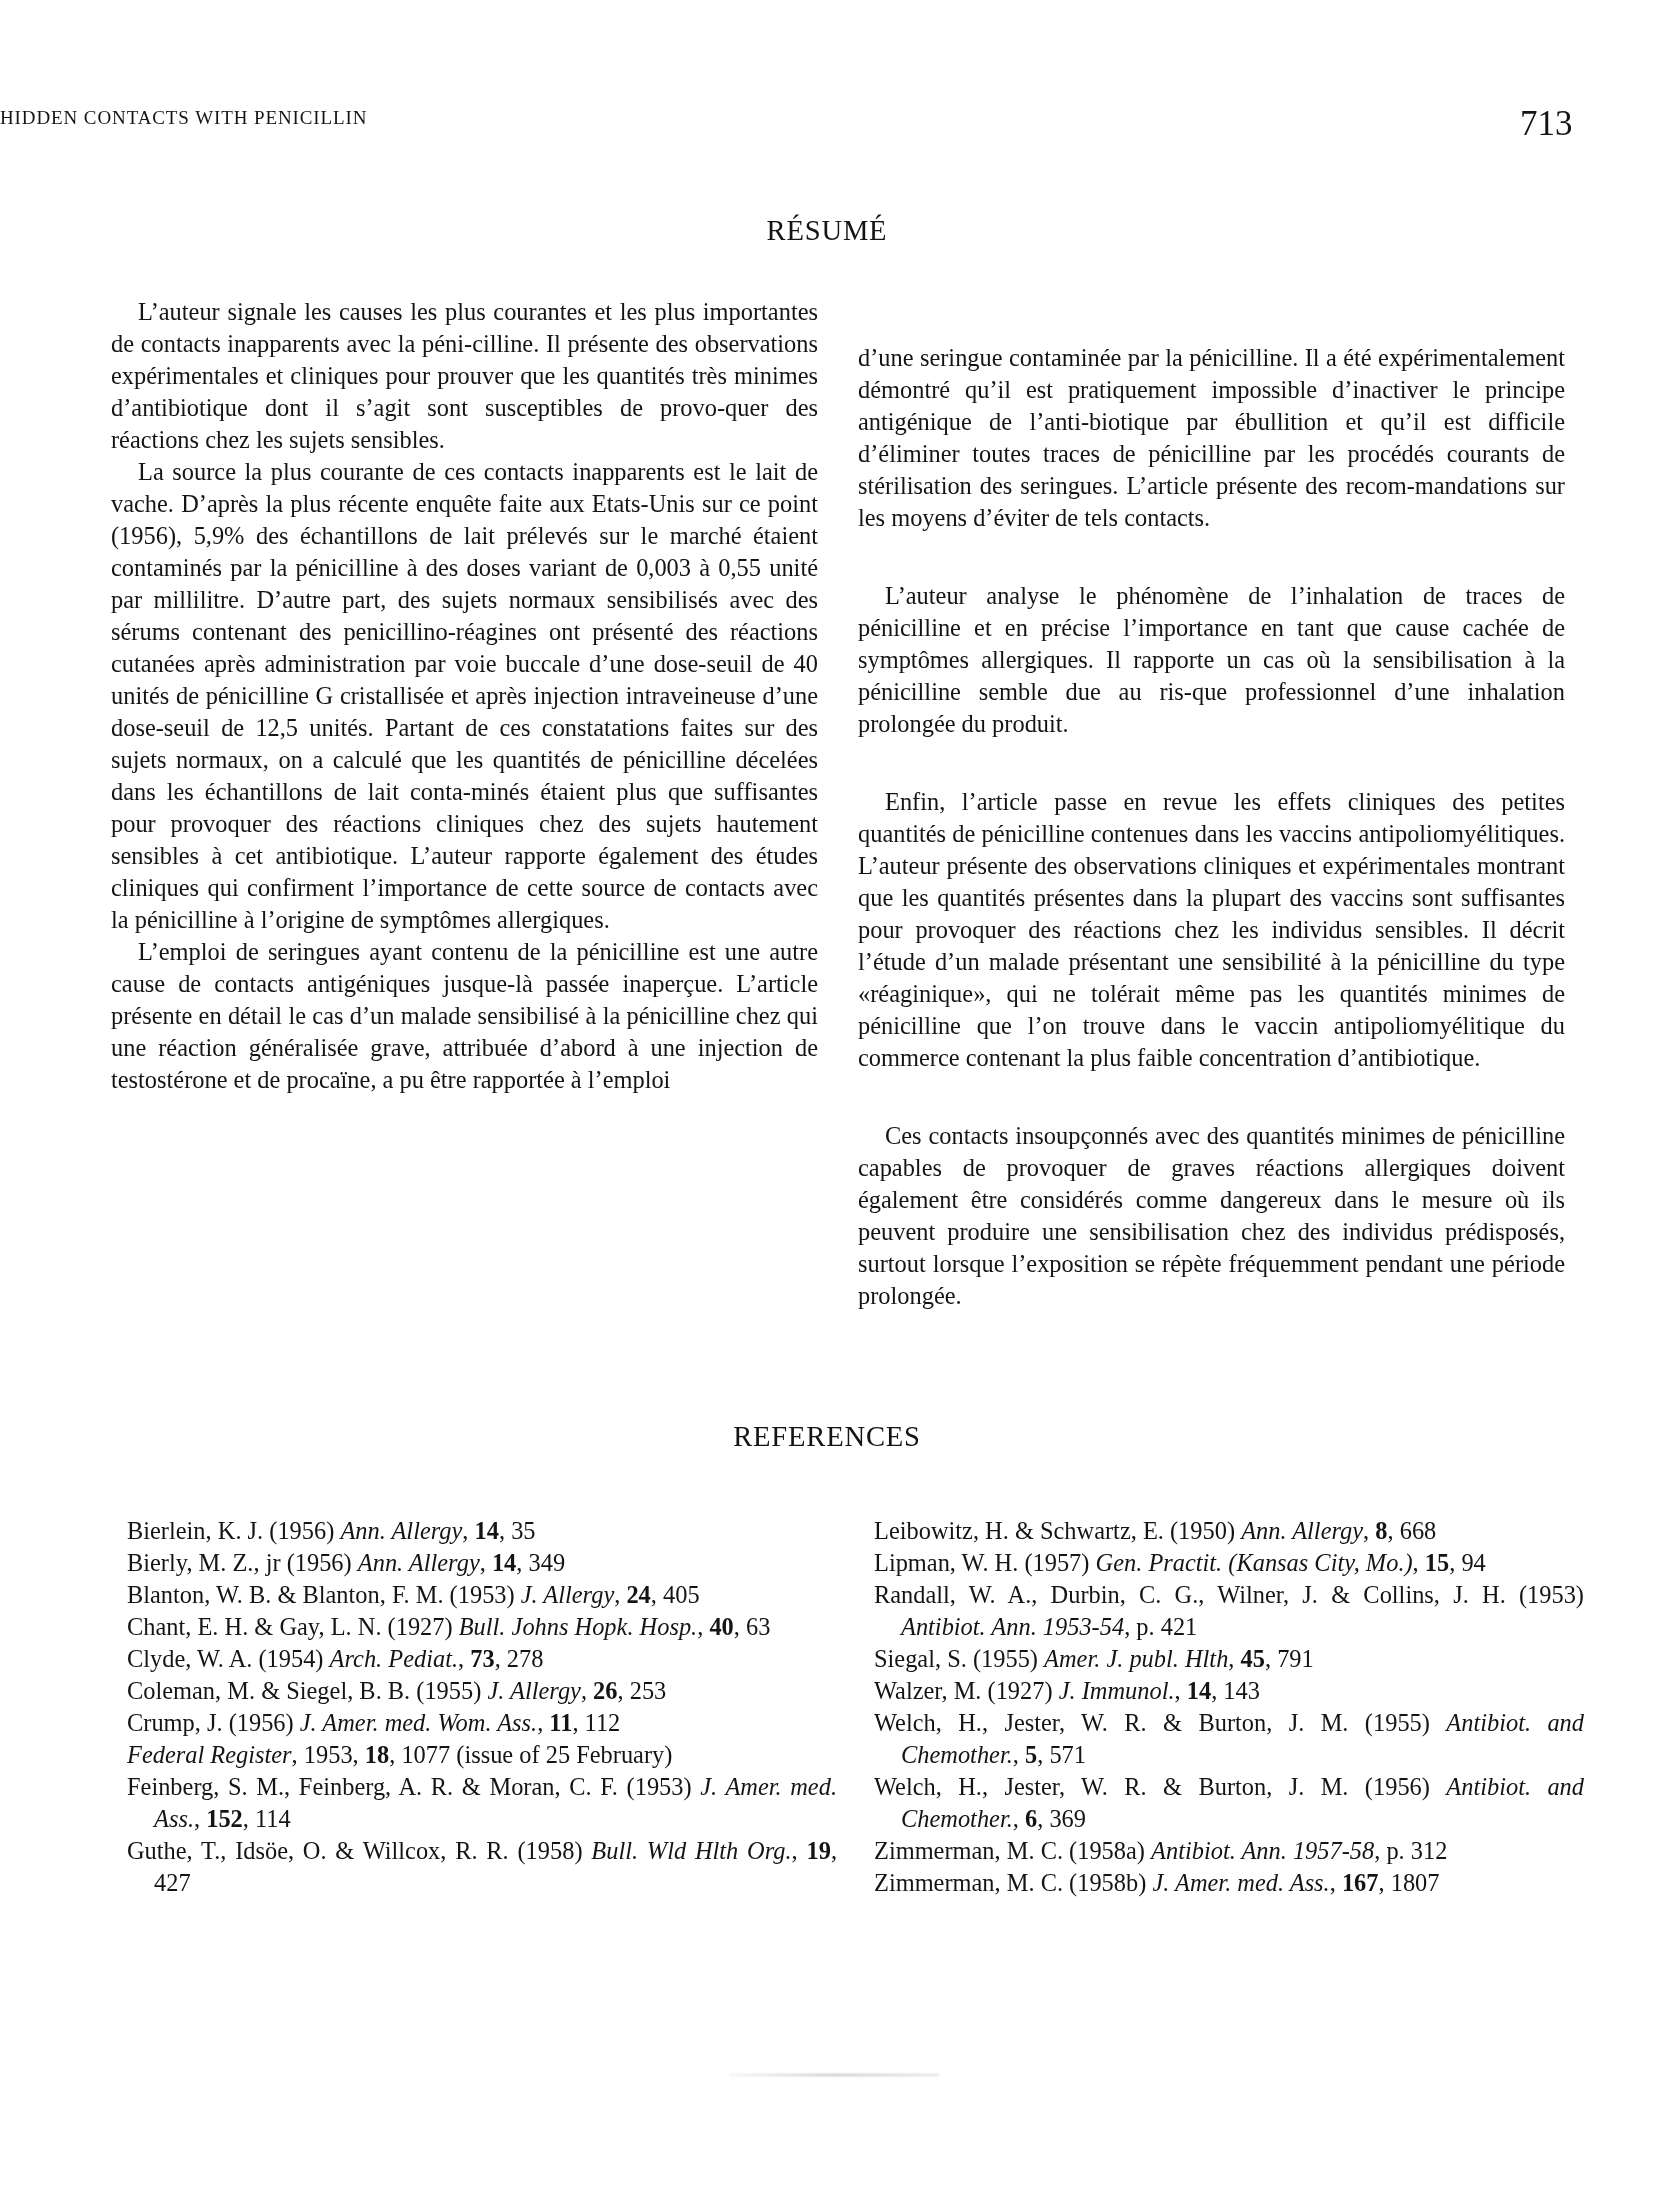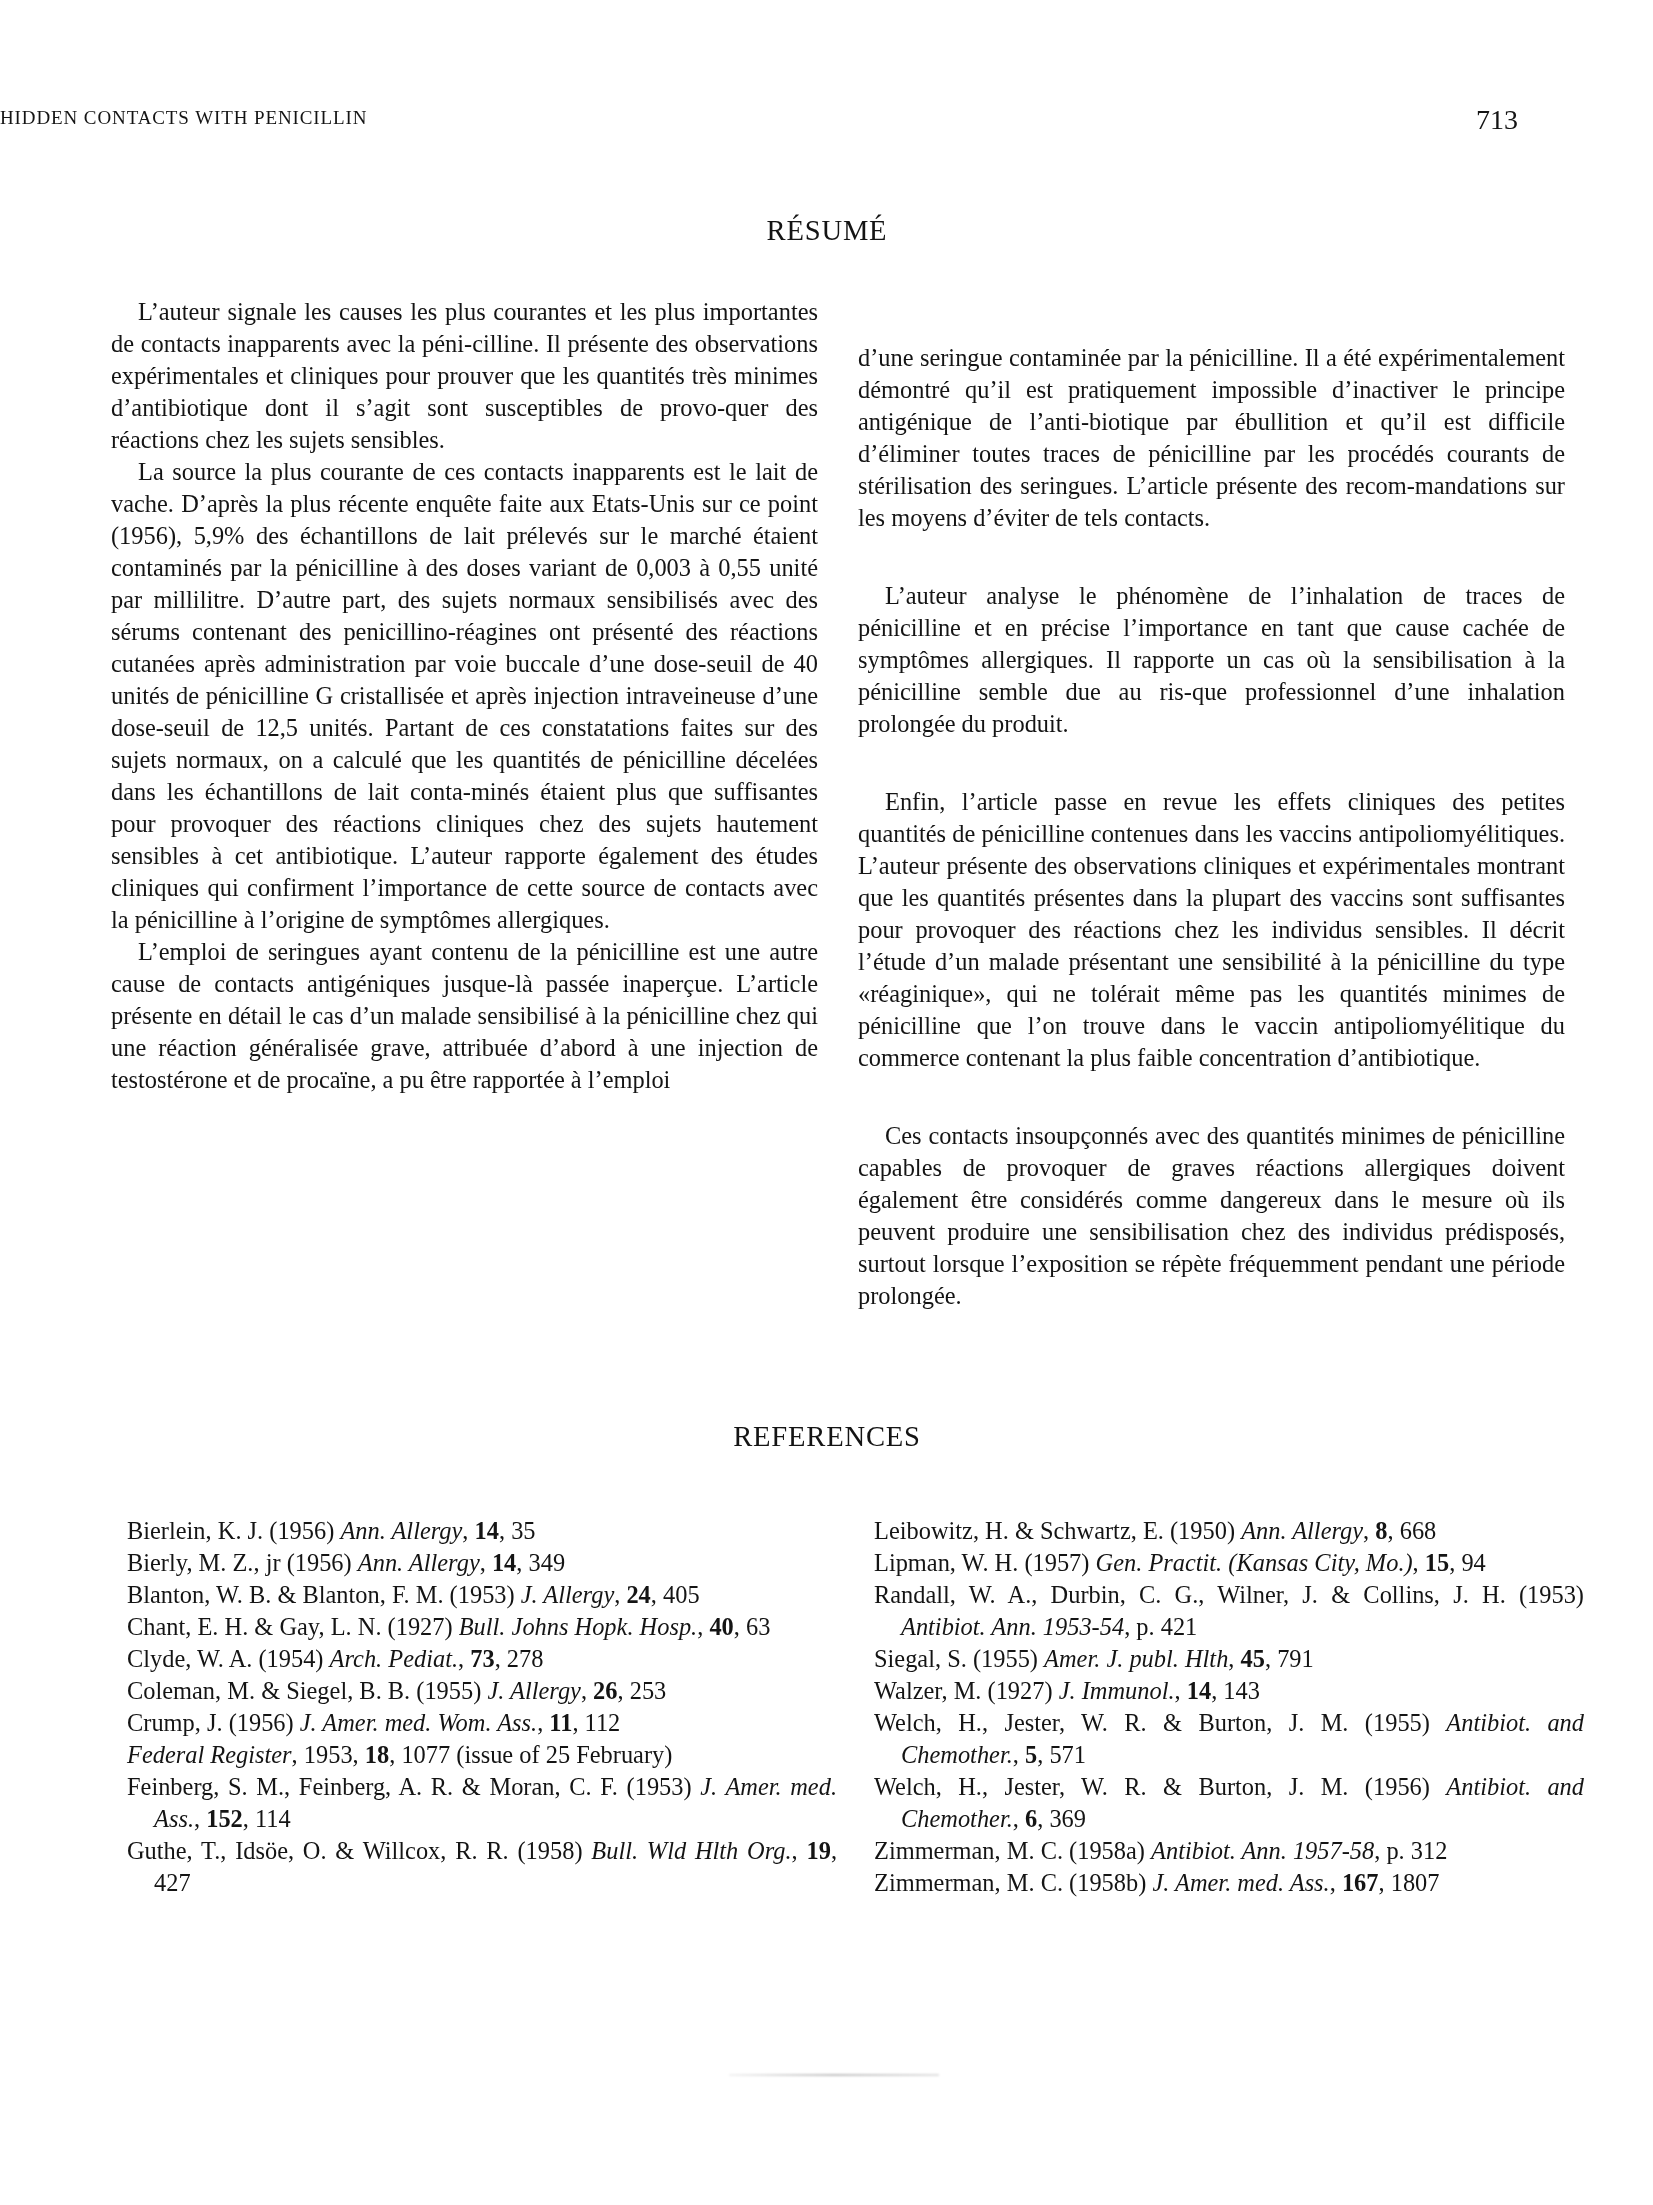--- a/index.html
+++ b/index.html
@@ -8,21 +8,21 @@
     font-family: "Liberation Serif", "DejaVu Serif", serif; color: #141414;
   }
   .running-head {
     position: absolute; top: 107px; left: 0; width: 1654px; height: 30px;
   }
   .running-title {
     position: absolute; left: 0; width: 1654px; text-align: left; top: 0;
     font-size: 19px; letter-spacing: 0.9px; text-transform: uppercase;
   }
   .page-number {
-    position: absolute; left: 1476px; top: -3px; font-size: 28px;
+    position: absolute; left: 1520px; top: -3px; font-size: 35px;
   }
   .section-heading {
     position: absolute; left: 0; width: 1654px; text-align: center;
     font-size: 28.6px; letter-spacing: 0.8px;
   }
   #resume-heading { top: 215px; }
   #refs-heading { top: 1421px; }
   .col {
     position: absolute; font-size: 24.4px; line-height: 32px;
     text-align: justify; hyphens: manual;

